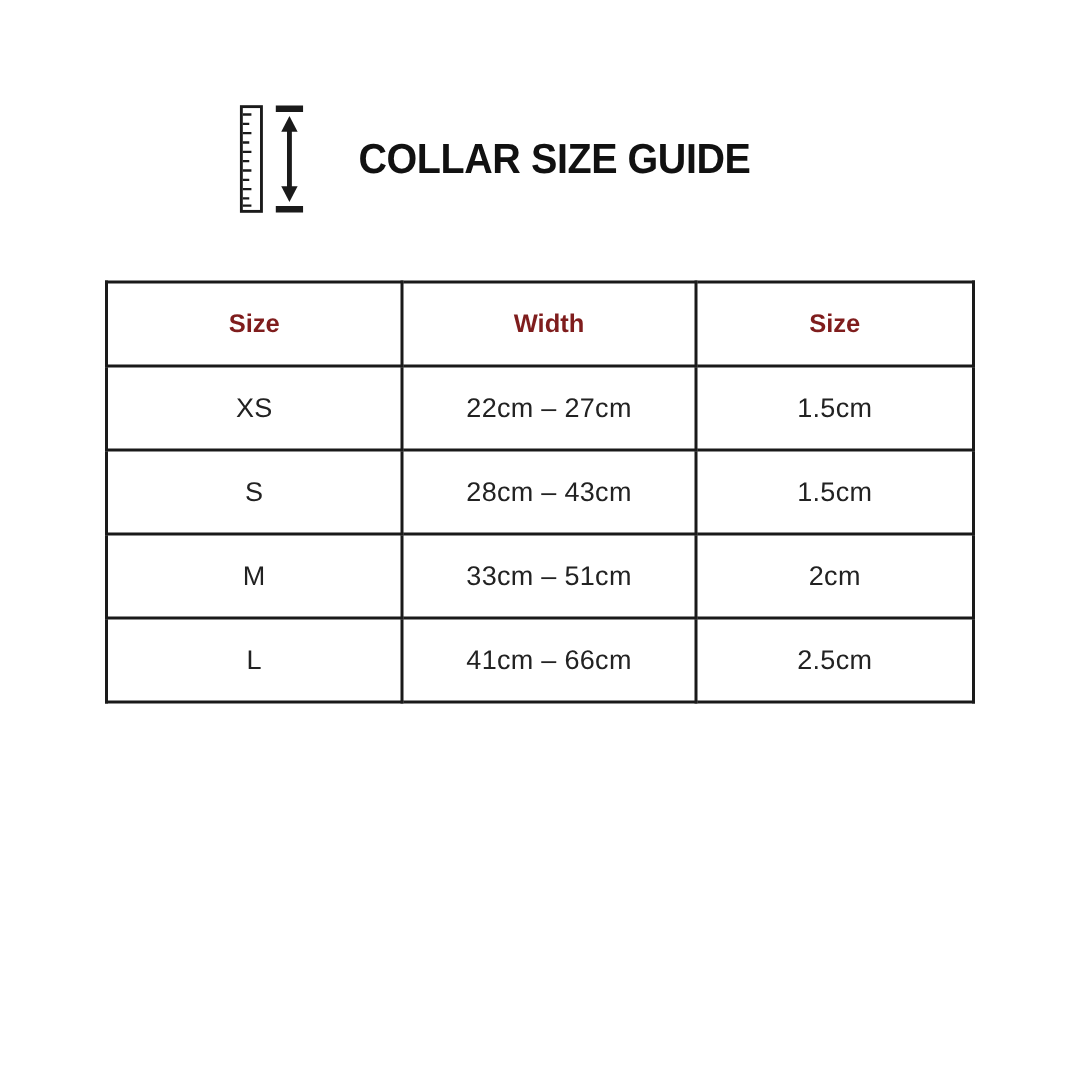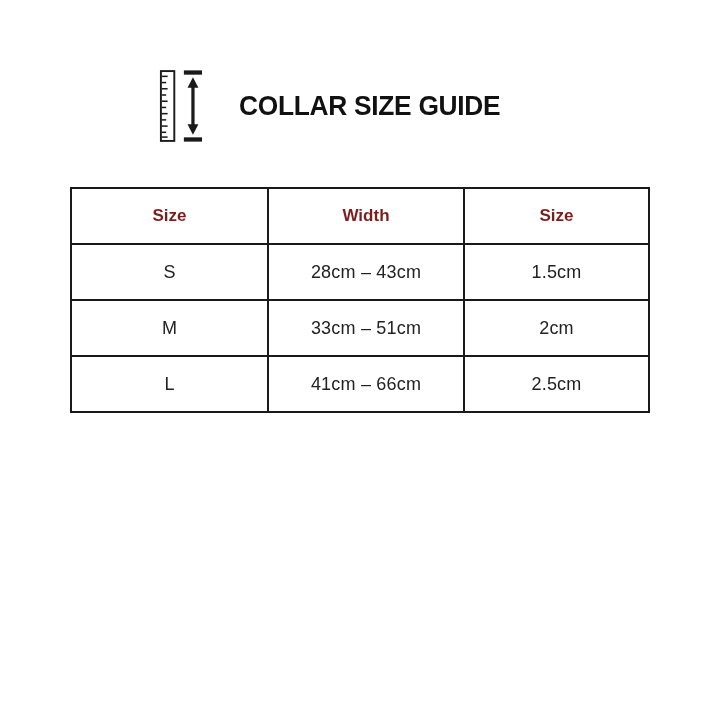--- a/index.html
+++ b/index.html
@@ -107,20 +107,25 @@
     </colgroup>
     <thead>
       <tr>
         <th>Size</th>
         <th>Width</th>
         <th>Size</th>
       </tr>
     </thead>
     <tbody>
       <tr>
+        <td>XS</td>
+        <td>22cm – 27cm</td>
+        <td>1.5cm</td>
+      </tr>
+      <tr>
         <td>S</td>
         <td>28cm – 43cm</td>
         <td>1.5cm</td>
       </tr>
       <tr>
         <td>M</td>
         <td>33cm – 51cm</td>
         <td>2cm</td>
       </tr>
       <tr>

